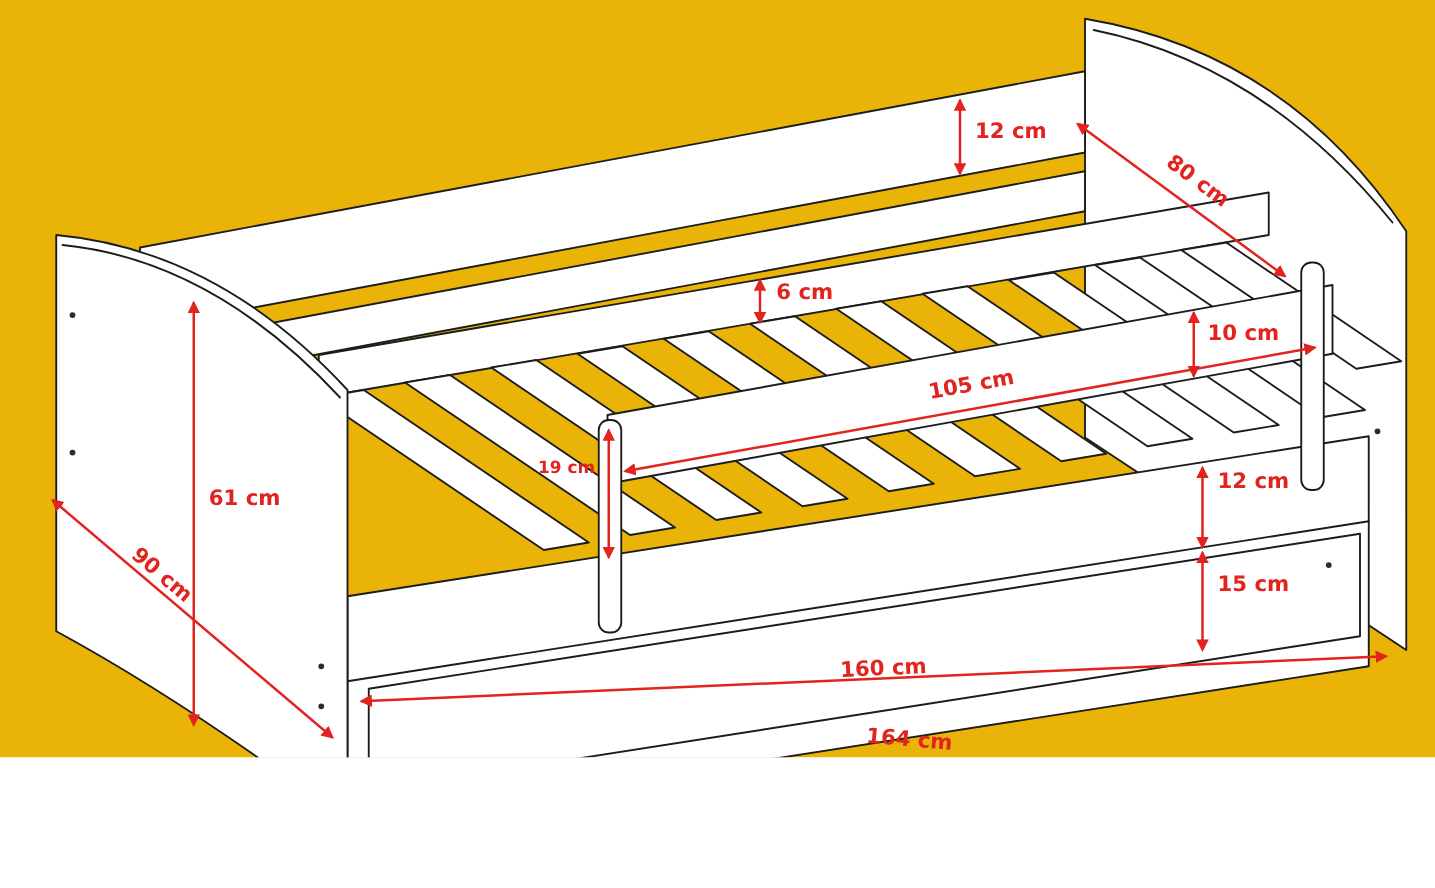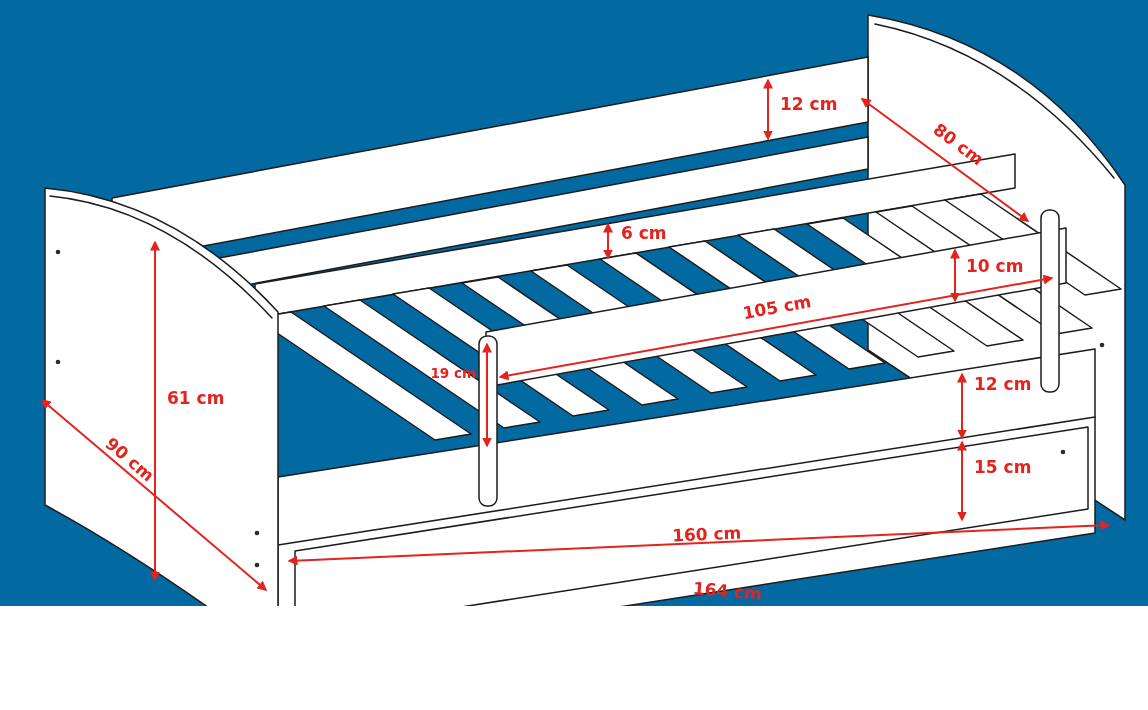--- a/index.html
+++ b/index.html
@@ -1,18 +1,18 @@
 <!DOCTYPE html>
 <html style="--accent: #e2231e; --line: #1c1c1c; --bg: #ffffff;"><head>
 <meta charset="utf-8">
 <style>
   :root { --accent:#e2231e; --line:#1c1c1c; --bg:#ffffff; }
   html,body{margin:0;padding:0;background:var(--bg);}
   .stage{
-    width:1148px;height:606px;position:relative;background:#0369a1;
+    width:1148px;height:606px;position:relative;background:#eab308;
     font-family:"DejaVu Sans","Liberation Sans",sans-serif;overflow:hidden;
   }
   svg{display:block;}
   .outline{stroke:var(--line);stroke-width:1.5;fill:none;stroke-linecap:round;stroke-linejoin:round;}
   .panel{fill:#ffffff;}
   .dot{fill:#2b2b2b;stroke:none;}
   .dim-line{stroke:var(--accent);stroke-width:2;fill:none;}
   .dim-label{fill:var(--accent);font-weight:bold;font-size:17px;}
   .dim-label.small{font-size:13.5px;}
 </style>

